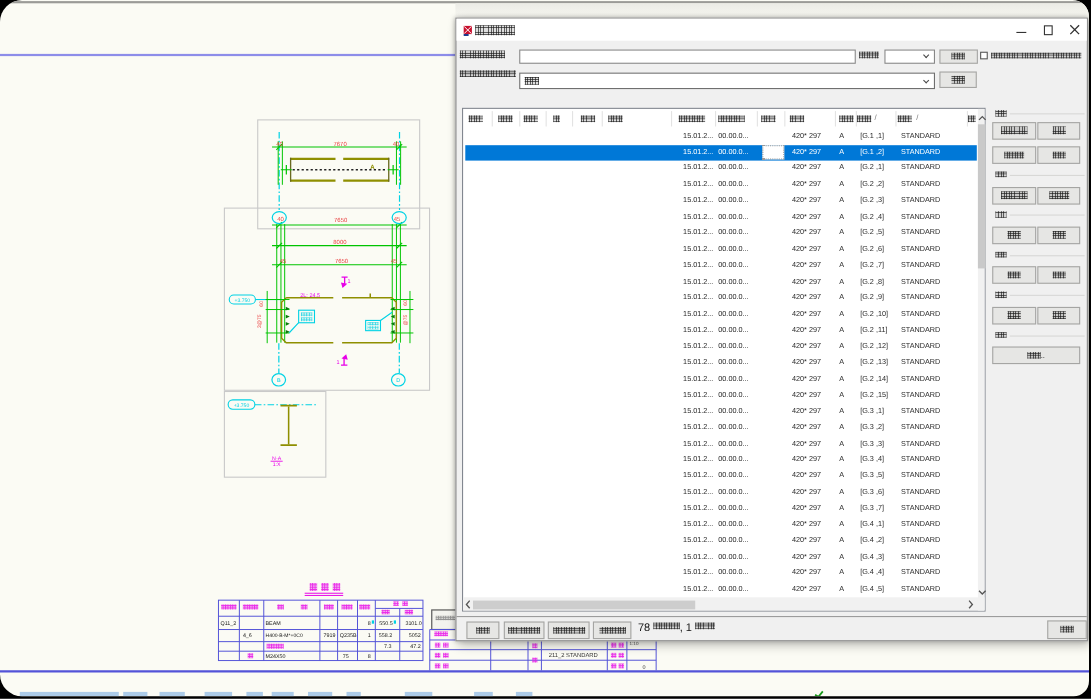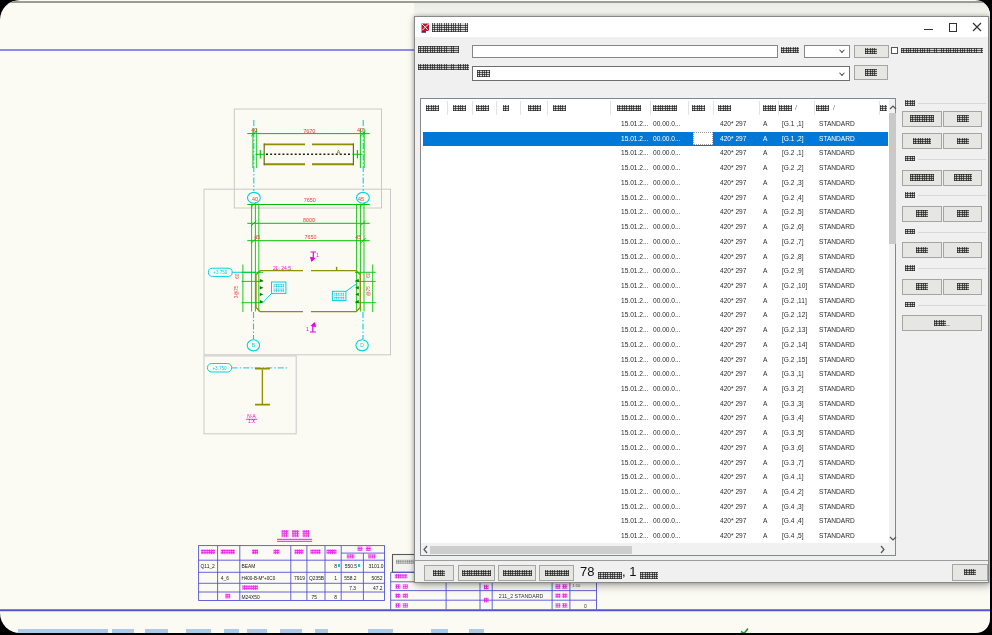--- a/index.html
+++ b/index.html
@@ -432,16 +432,16 @@
     </div>
     <div class="btn" style="left:42.5px;top:548px;width:37.5px;height:16.5px">
       <i class="zh" style="width:29px;height:6.2px;"></i>
     </div>
     <div class="btn" style="left:83px;top:548px;width:38px;height:16.5px">
       <i class="zh" style="width:29px;height:6.2px;"></i>
     </div>
     <div class="btn" style="left:124px;top:548px;width:35px;height:16.5px">
       <i class="zh" style="width:24px;height:6.2px;"></i>
     </div>
-    <div class="abs" style="left:165px;top:549px;height:13px;display:flex;align-items:flex-end;font-size:13px;color:#111;white-space:pre">78 <i class="zh" style="width:24px;height:6.2px;"></i>, 1 <i class="zh" style="width:18px;height:6.2px;"></i></div>
+    <div class="abs" style="left:165px;top:549px;height:13px;display:flex;align-items:flex-start;font-size:10px;color:#111;white-space:pre">78 <i class="zh" style="width:24px;height:6.2px;"></i>, 1 <i class="zh" style="width:18px;height:6.2px;"></i></div>
     <div class="btn" style="left:536.5px;top:547.5px;width:36px;height:16.5px">
       <i class="zh" style="width:12px;height:6.2px;"></i>
     </div>
   </div>
 </body></html>

